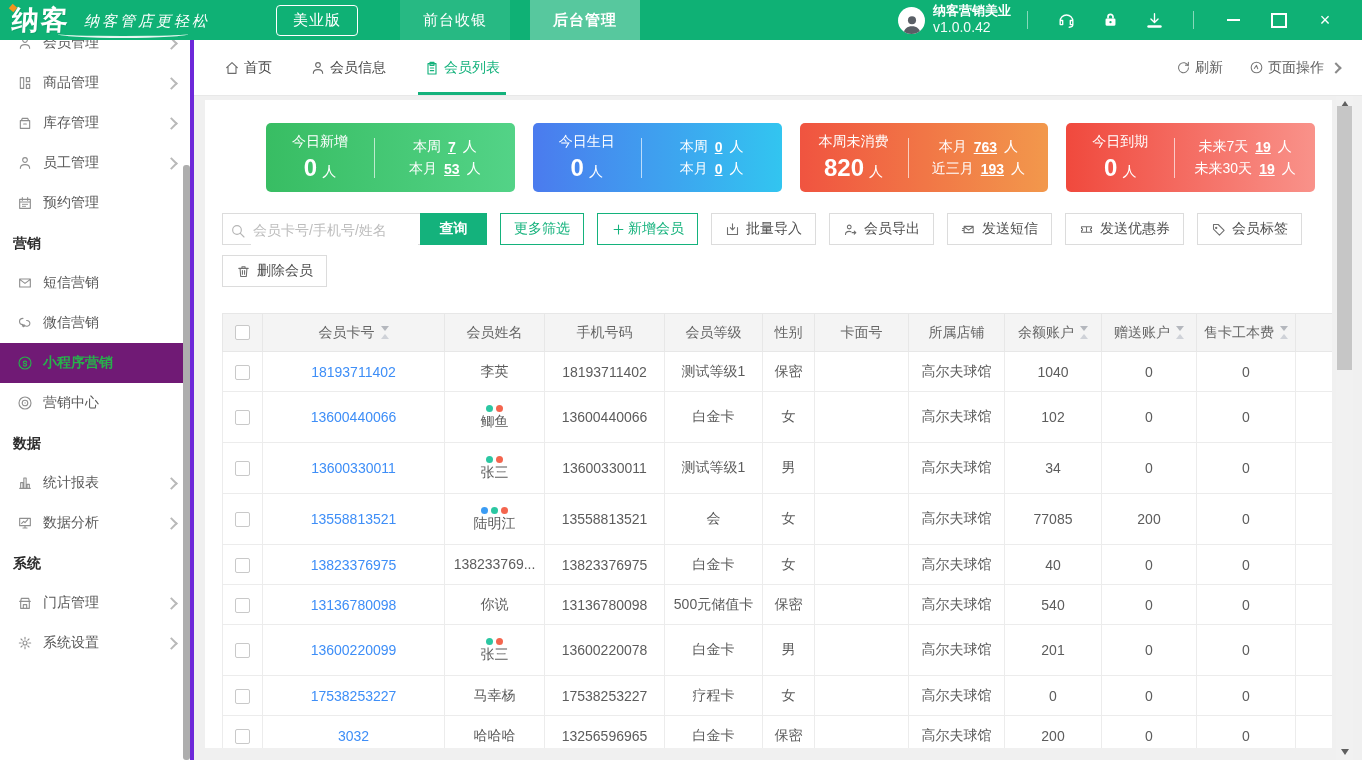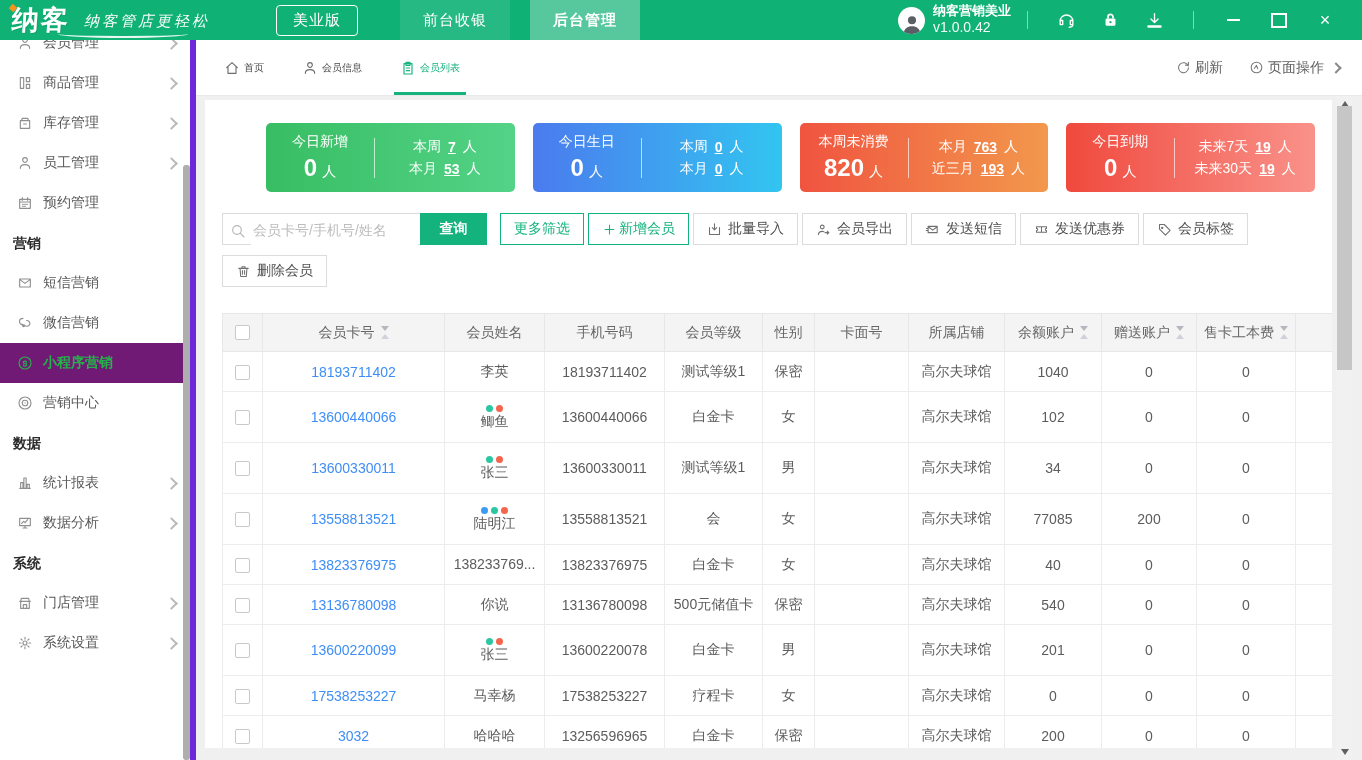--- a/index.html
+++ b/index.html
@@ -24,35 +24,35 @@
   .user-name{font-size:13px;font-weight:bold;}
   .user-ver{font-size:14px;opacity:.95;}
   .vsep{width:1px;height:18px;background:rgba(255,255,255,.5);margin:0 16px;}
   .hicon{margin:0 13px;display:flex;align-items:center;cursor:pointer;}
   .win-btn{margin:0 14px;display:flex;align-items:center;justify-content:center;width:18px;height:18px;cursor:pointer;}
   .win-min{width:13px;height:2px;background:#fff;}
   .win-max{width:12px;height:11px;border:2px solid #fff;}
   .win-close{font-size:18px;line-height:18px;}
 
   
-  .sidebar{position:absolute;top:40px;left:0;width:190px;height:720px;background:#fff;border-right:6px solid #6d28d9;overflow:hidden;z-index:20;}
+  .sidebar{position:absolute;top:40px;left:0;width:190px;height:720px;background:#fff;border-right:4px solid #6d28d9;overflow:hidden;z-index:20;}
   .side-item{height:40px;display:flex;align-items:center;padding:0 14px 0 17px;color:#595959;font-size:14px;cursor:pointer;}
   .side-item.clipped{margin-top:-17px;}
   .side-item .s-ic{color:#8f8f8f;display:flex;margin-right:10px;}
   .side-item.active{background:#701a75;color:#27b14b;font-weight:bold;}
   .side-item.active .s-ic{color:#27b14b;}
   .side-label{flex:1;}
   .chev{width:7px;height:7px;border-top:2px solid #b9b9b9;border-right:2px solid #b9b9b9;transform:rotate(45deg);}
   .side-section{height:40px;line-height:40px;padding-left:13px;font-size:14px;font-weight:bold;color:#2b2b2b;}
   .side-scrollbar{position:absolute;top:125px;right:0;width:7px;height:595px;background:#aeaeae;border-radius:3px;}
 
   
   .tabbar{position:absolute;top:40px;left:191px;right:0;height:55px;background:#fff;border-bottom:1px solid #e8e8e8;display:flex;align-items:center;z-index:10;}
   .tabs{display:flex;align-items:center;height:100%;margin-left:33px;}
-  .tab{display:flex;align-items:center;height:100%;margin-right:38px;font-size:10px;color:#4a4a4a;cursor:pointer;position:relative;}
+  .tab{display:flex;align-items:center;height:100%;margin-right:38px;font-size:14px;color:#4a4a4a;cursor:pointer;position:relative;}
   .tab .t-ic{display:flex;margin-right:4px;color:#6c6c6c;}
   .tab.active{color:#14b27c;}
   .tab.active .t-ic{color:#14b27c;}
   .tab.active::after{content:"";position:absolute;left:-6px;right:-6px;bottom:0;height:3px;background:#14b27c;}
   .tab-actions{margin-left:auto;display:flex;align-items:center;margin-right:22px;}
   .tab-action{display:flex;align-items:center;color:#5f5f5f;font-size:14px;margin-left:26px;cursor:pointer;}
   .tab-action .a-ic{display:flex;margin-right:4px;color:#787878;}
   .chev-r{width:6px;height:6px;border-top:2px solid #8a8a8a;border-right:2px solid #8a8a8a;transform:rotate(45deg);margin-left:8px;}
 
   
@@ -427,21 +427,21 @@
             <span class="s-glass">
               <svg class="ic" width="16" height="16" viewBox="0 0 24 24">
                   <circle cx="10.5" cy="10.5" r="6.5"></circle>
                   <path d="M15.6 15.6L21 21"></path>
                 </svg>
             </span>
             <input placeholder="会员卡号/手机号/姓名" style="">
           </span>
           <button class="btn btn-search">查询</button>
         </div>
-        <span id="toolbar-buttons" style="display:flex;gap:4px;">
+        <span id="toolbar-buttons" style="display:flex;gap:13px;">
             <button class="btn btn-green">
               <span>更多筛选</span>
             </button>
             <button class="btn btn-green">
               <span class="b-ic">
                 <svg class="ic" width="15" height="15" viewBox="0 0 24 24">
                   <path d="M12 5v14M5 12h14"></path>
                 </svg>
               </span>
               <span>新增会员</span>

